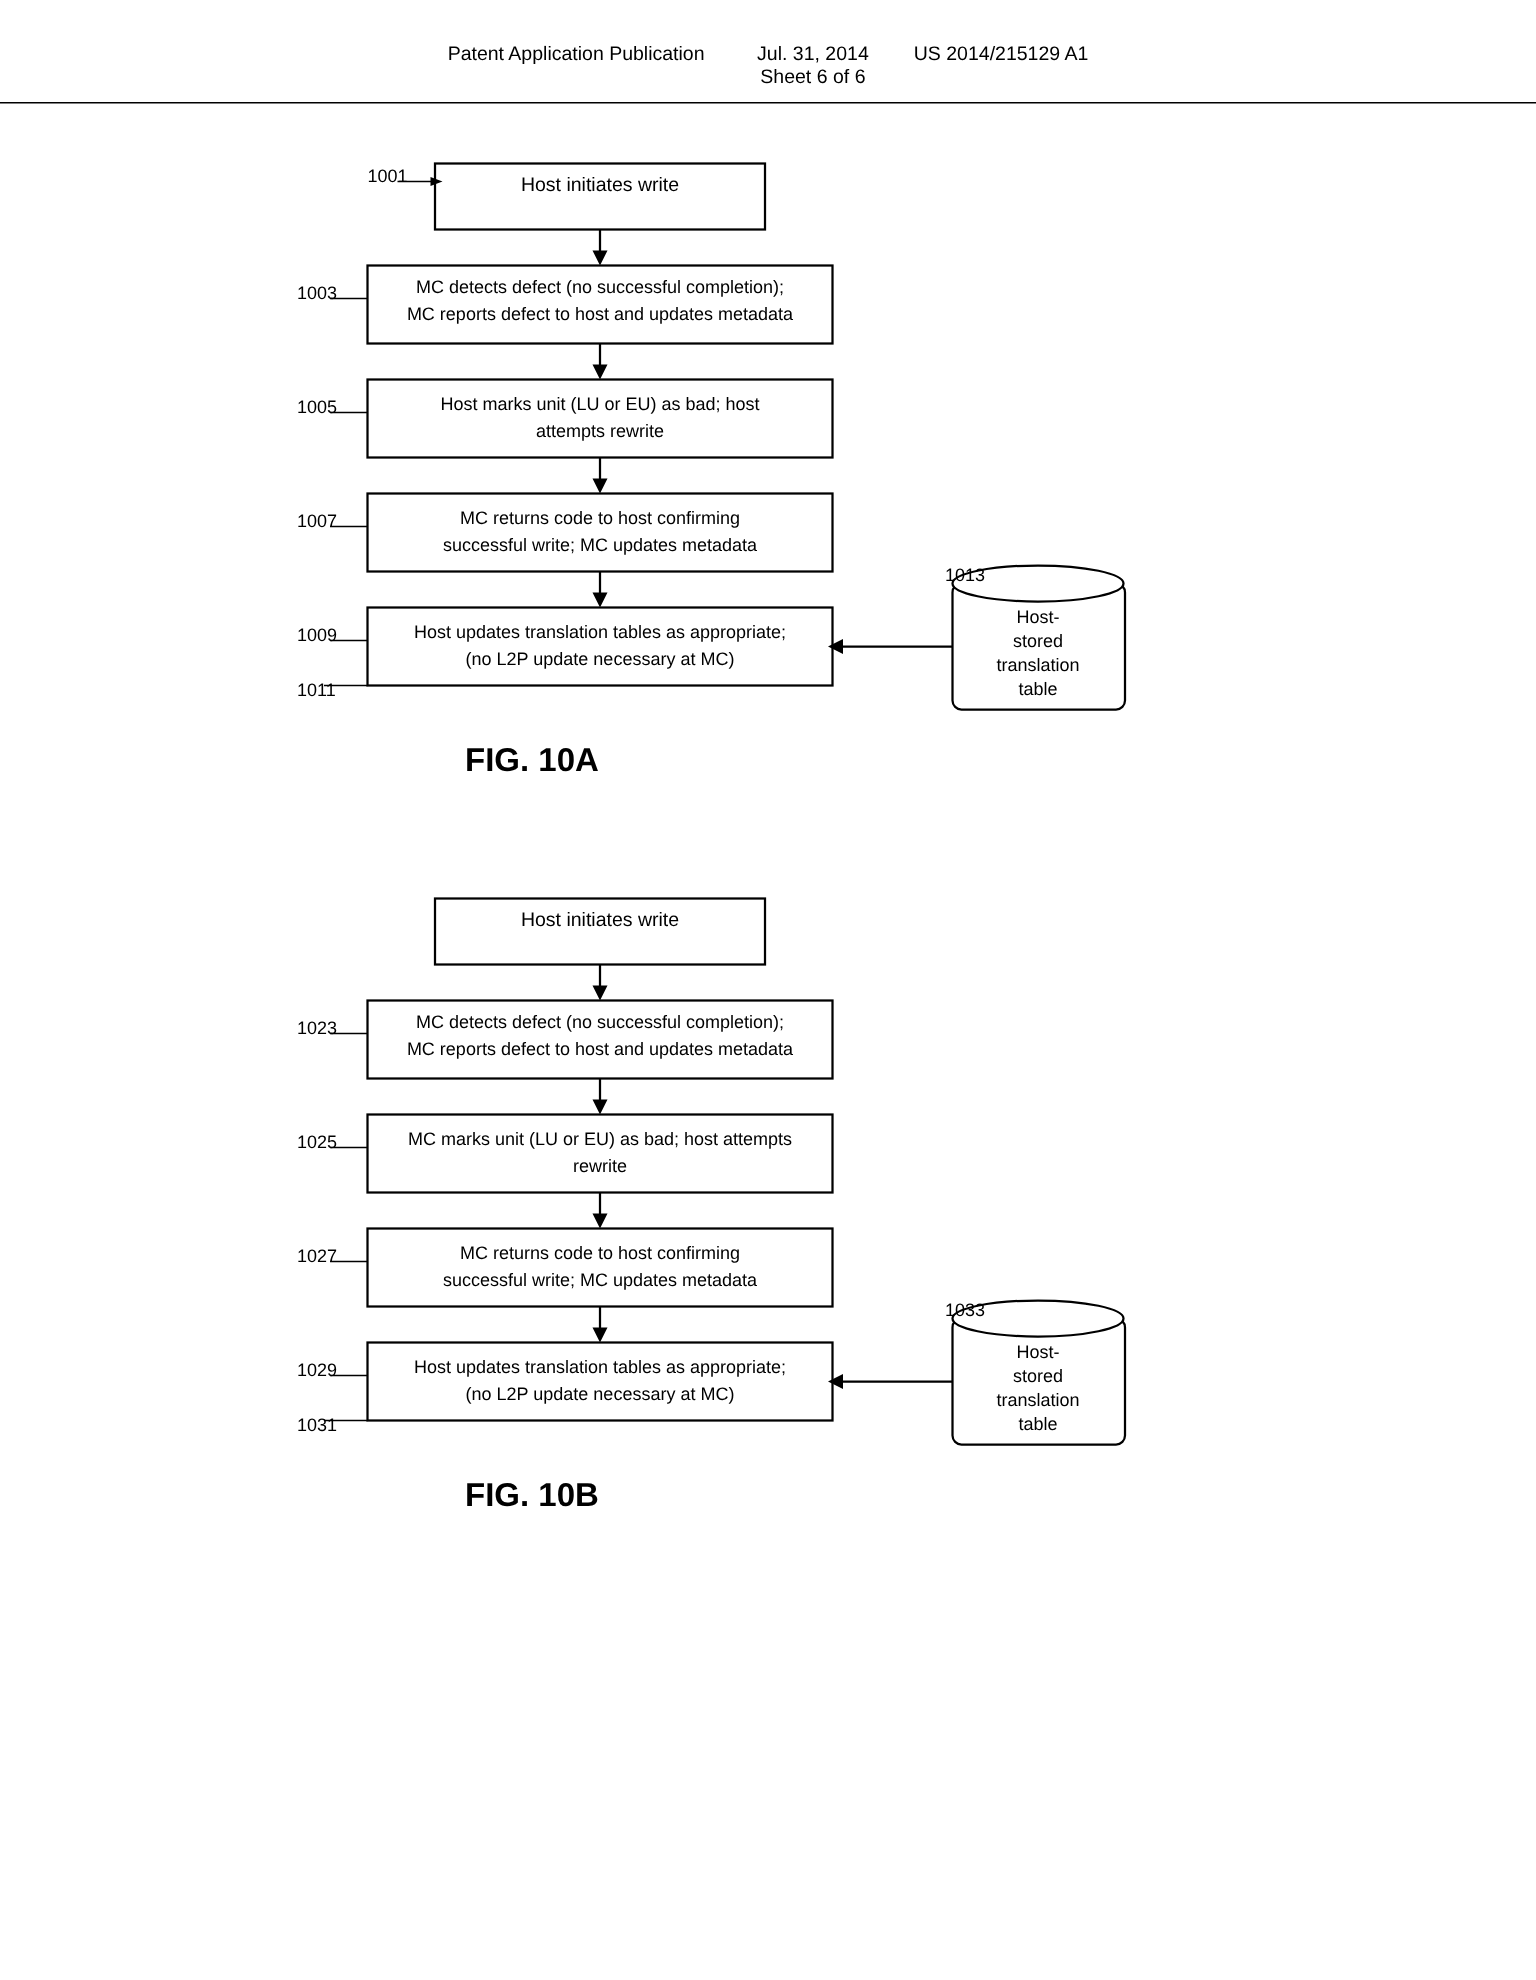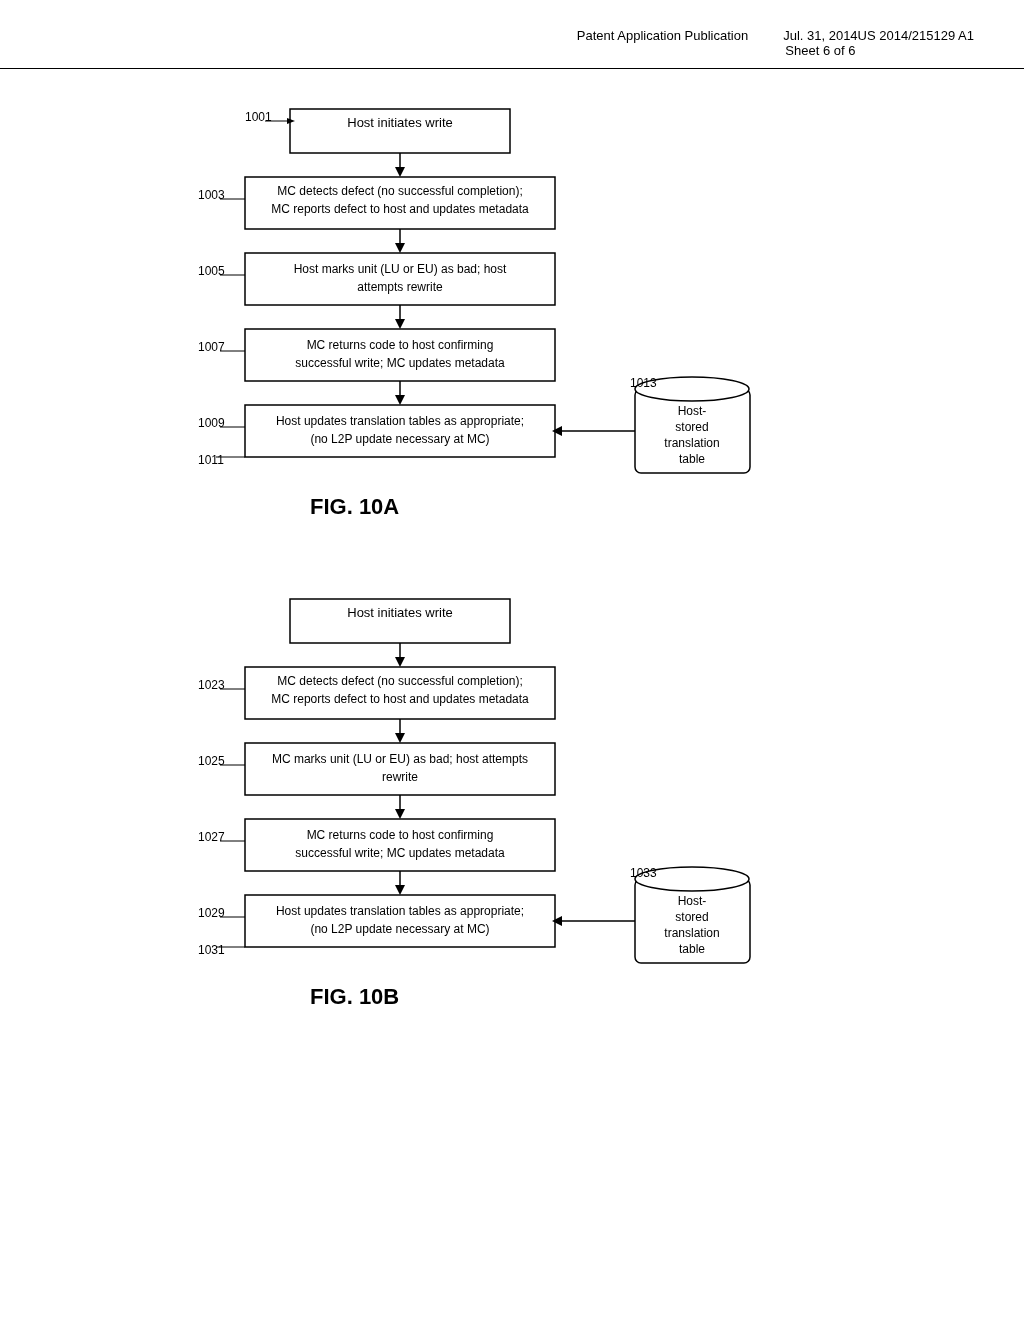--- a/index.html
+++ b/index.html
@@ -8,32 +8,32 @@
       font-family: Arial, sans-serif;
       width: 1024px;
       min-height: 1320px;
       position: relative;
       color: #000;
     }
 
     
     .header {
       display: flex;
-      justify-content: flex-end;
+      justify-content: center;
       align-items: flex-start;
       padding: 28px 50px 10px 50px;
       border-bottom: 1px solid #000;
       font-size: 13px;
     }
     .header-left, .header-center, .header-right {
       display: flex;
       flex-direction: column;
     }
     .header-center { align-items: center; margin-left: 35px; }
-    .header-right { align-items: flex-end; }
+    .header-right { align-items: flex-end; padding-left: 30px; }
 
     
     .main {
       padding: 30px 60px;
       display: flex;
       flex-direction: column;
       gap: 60px;
     }
 
     

